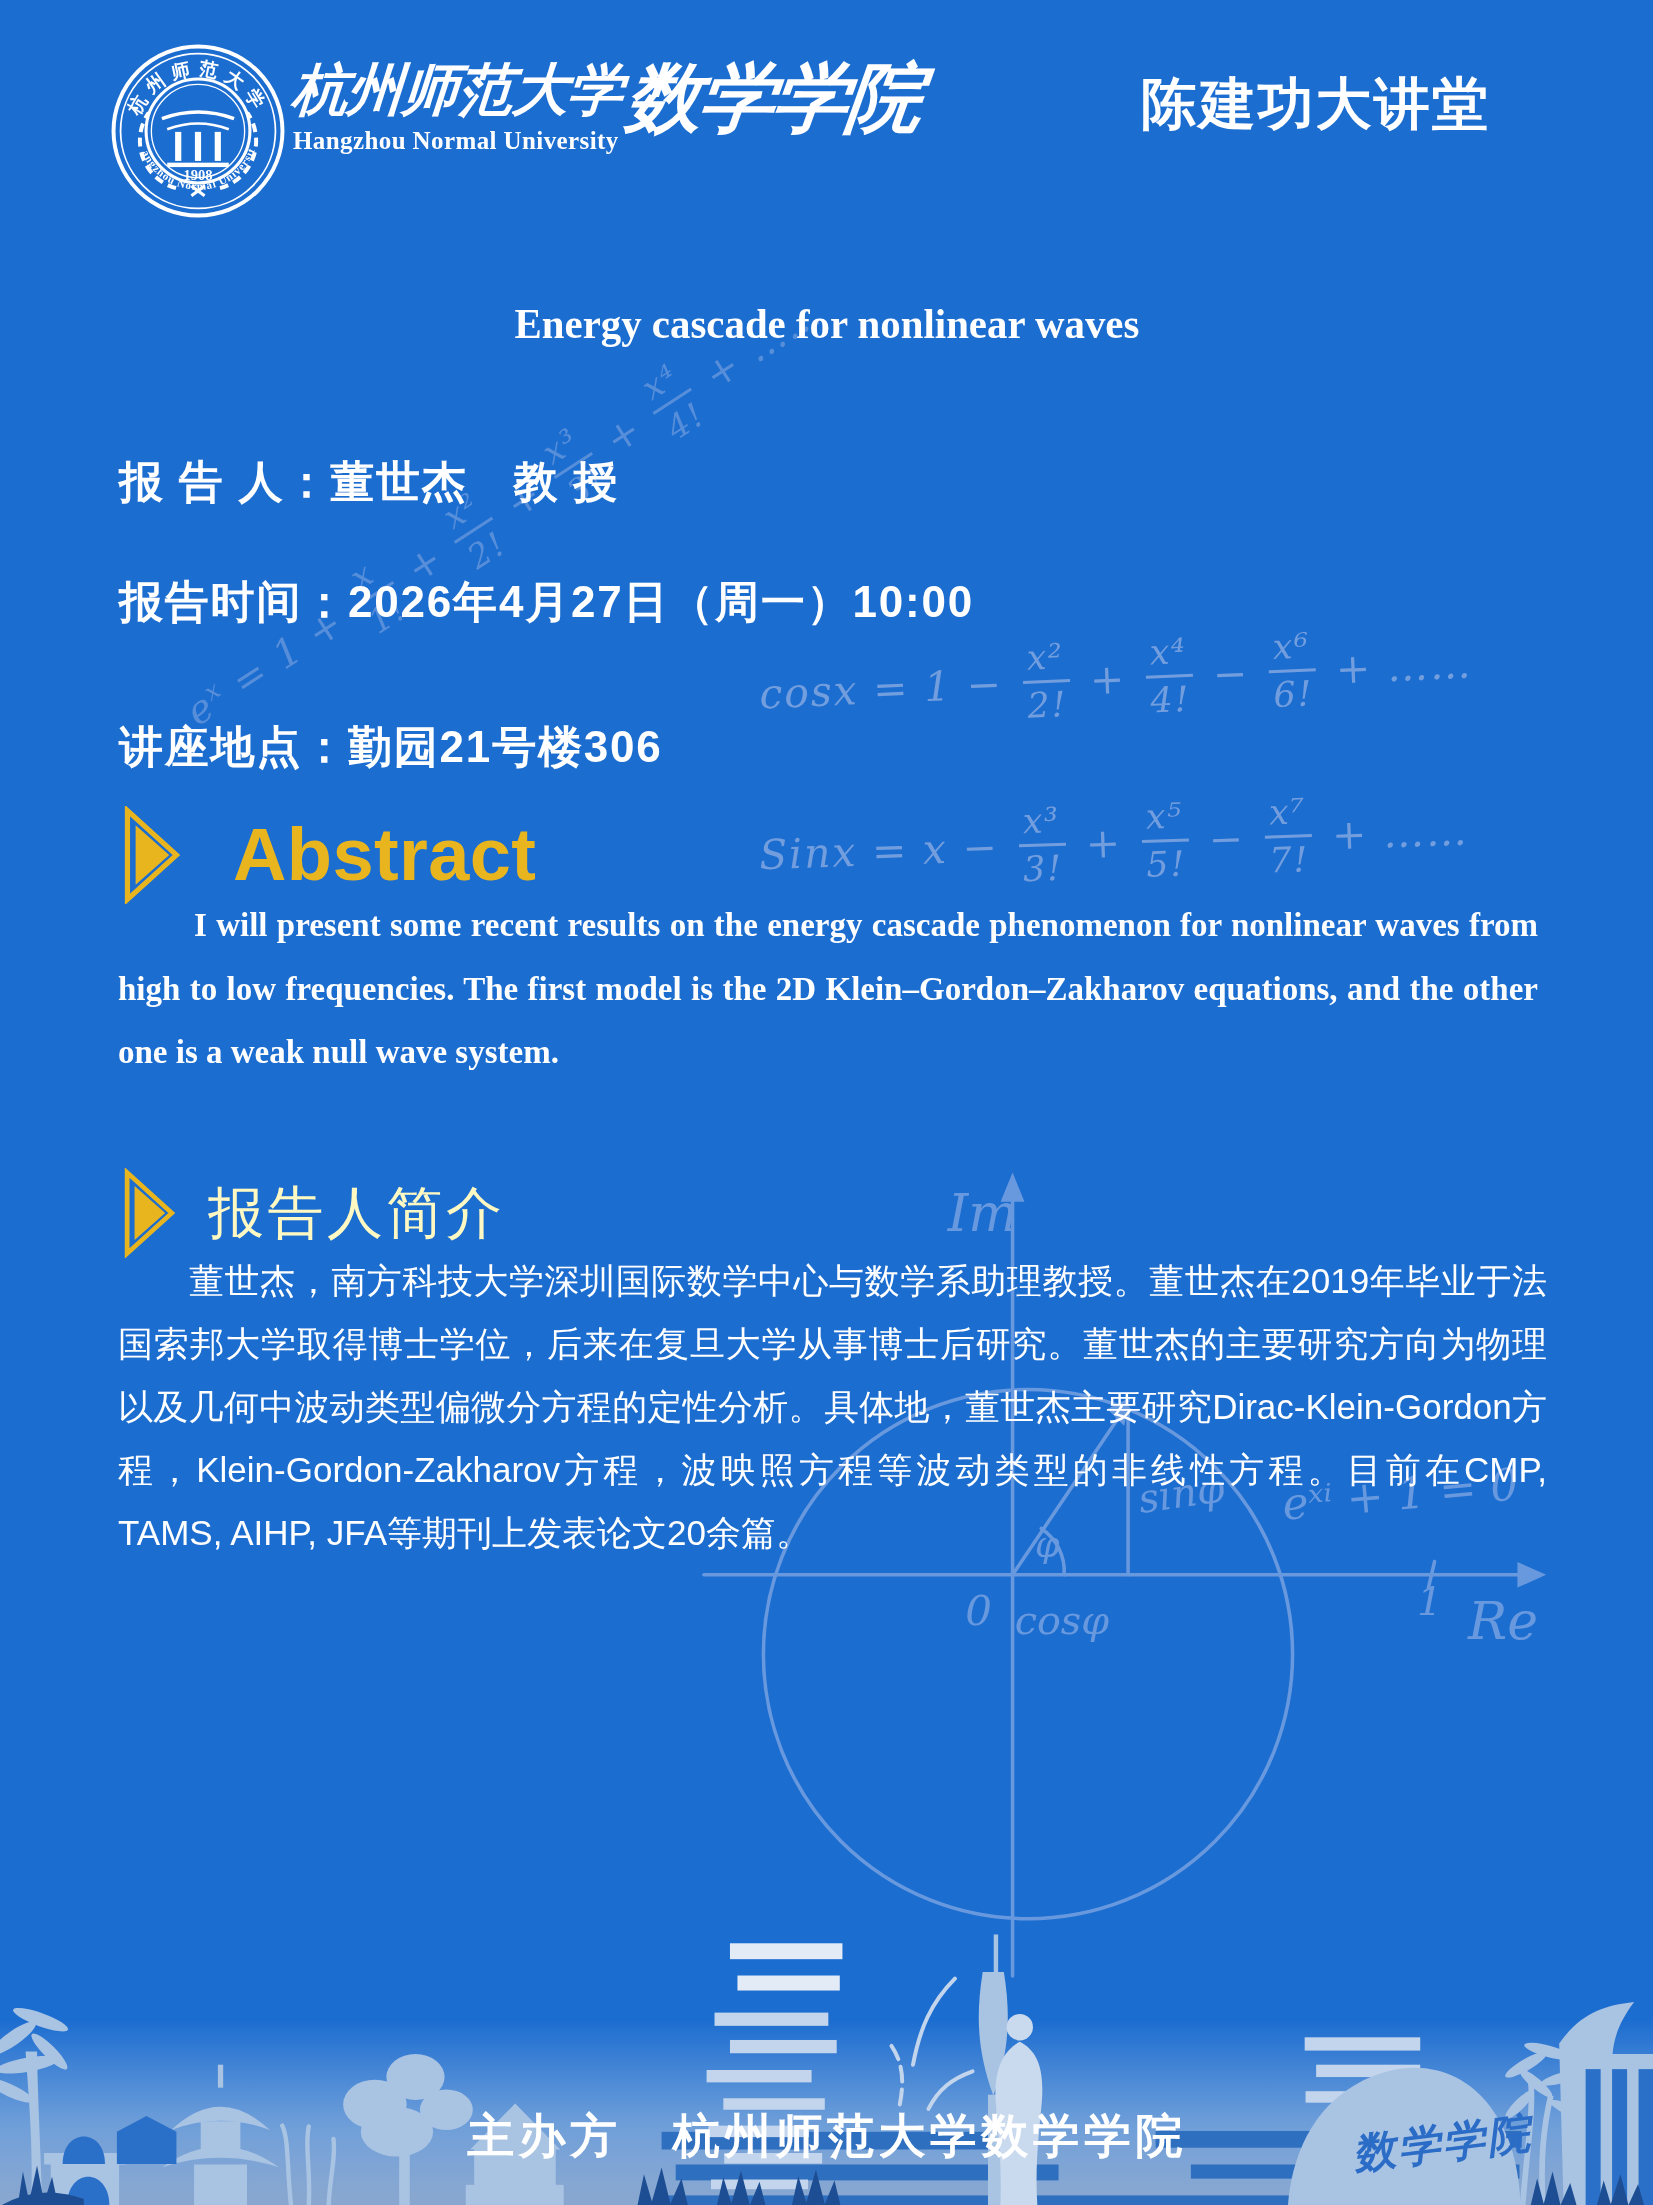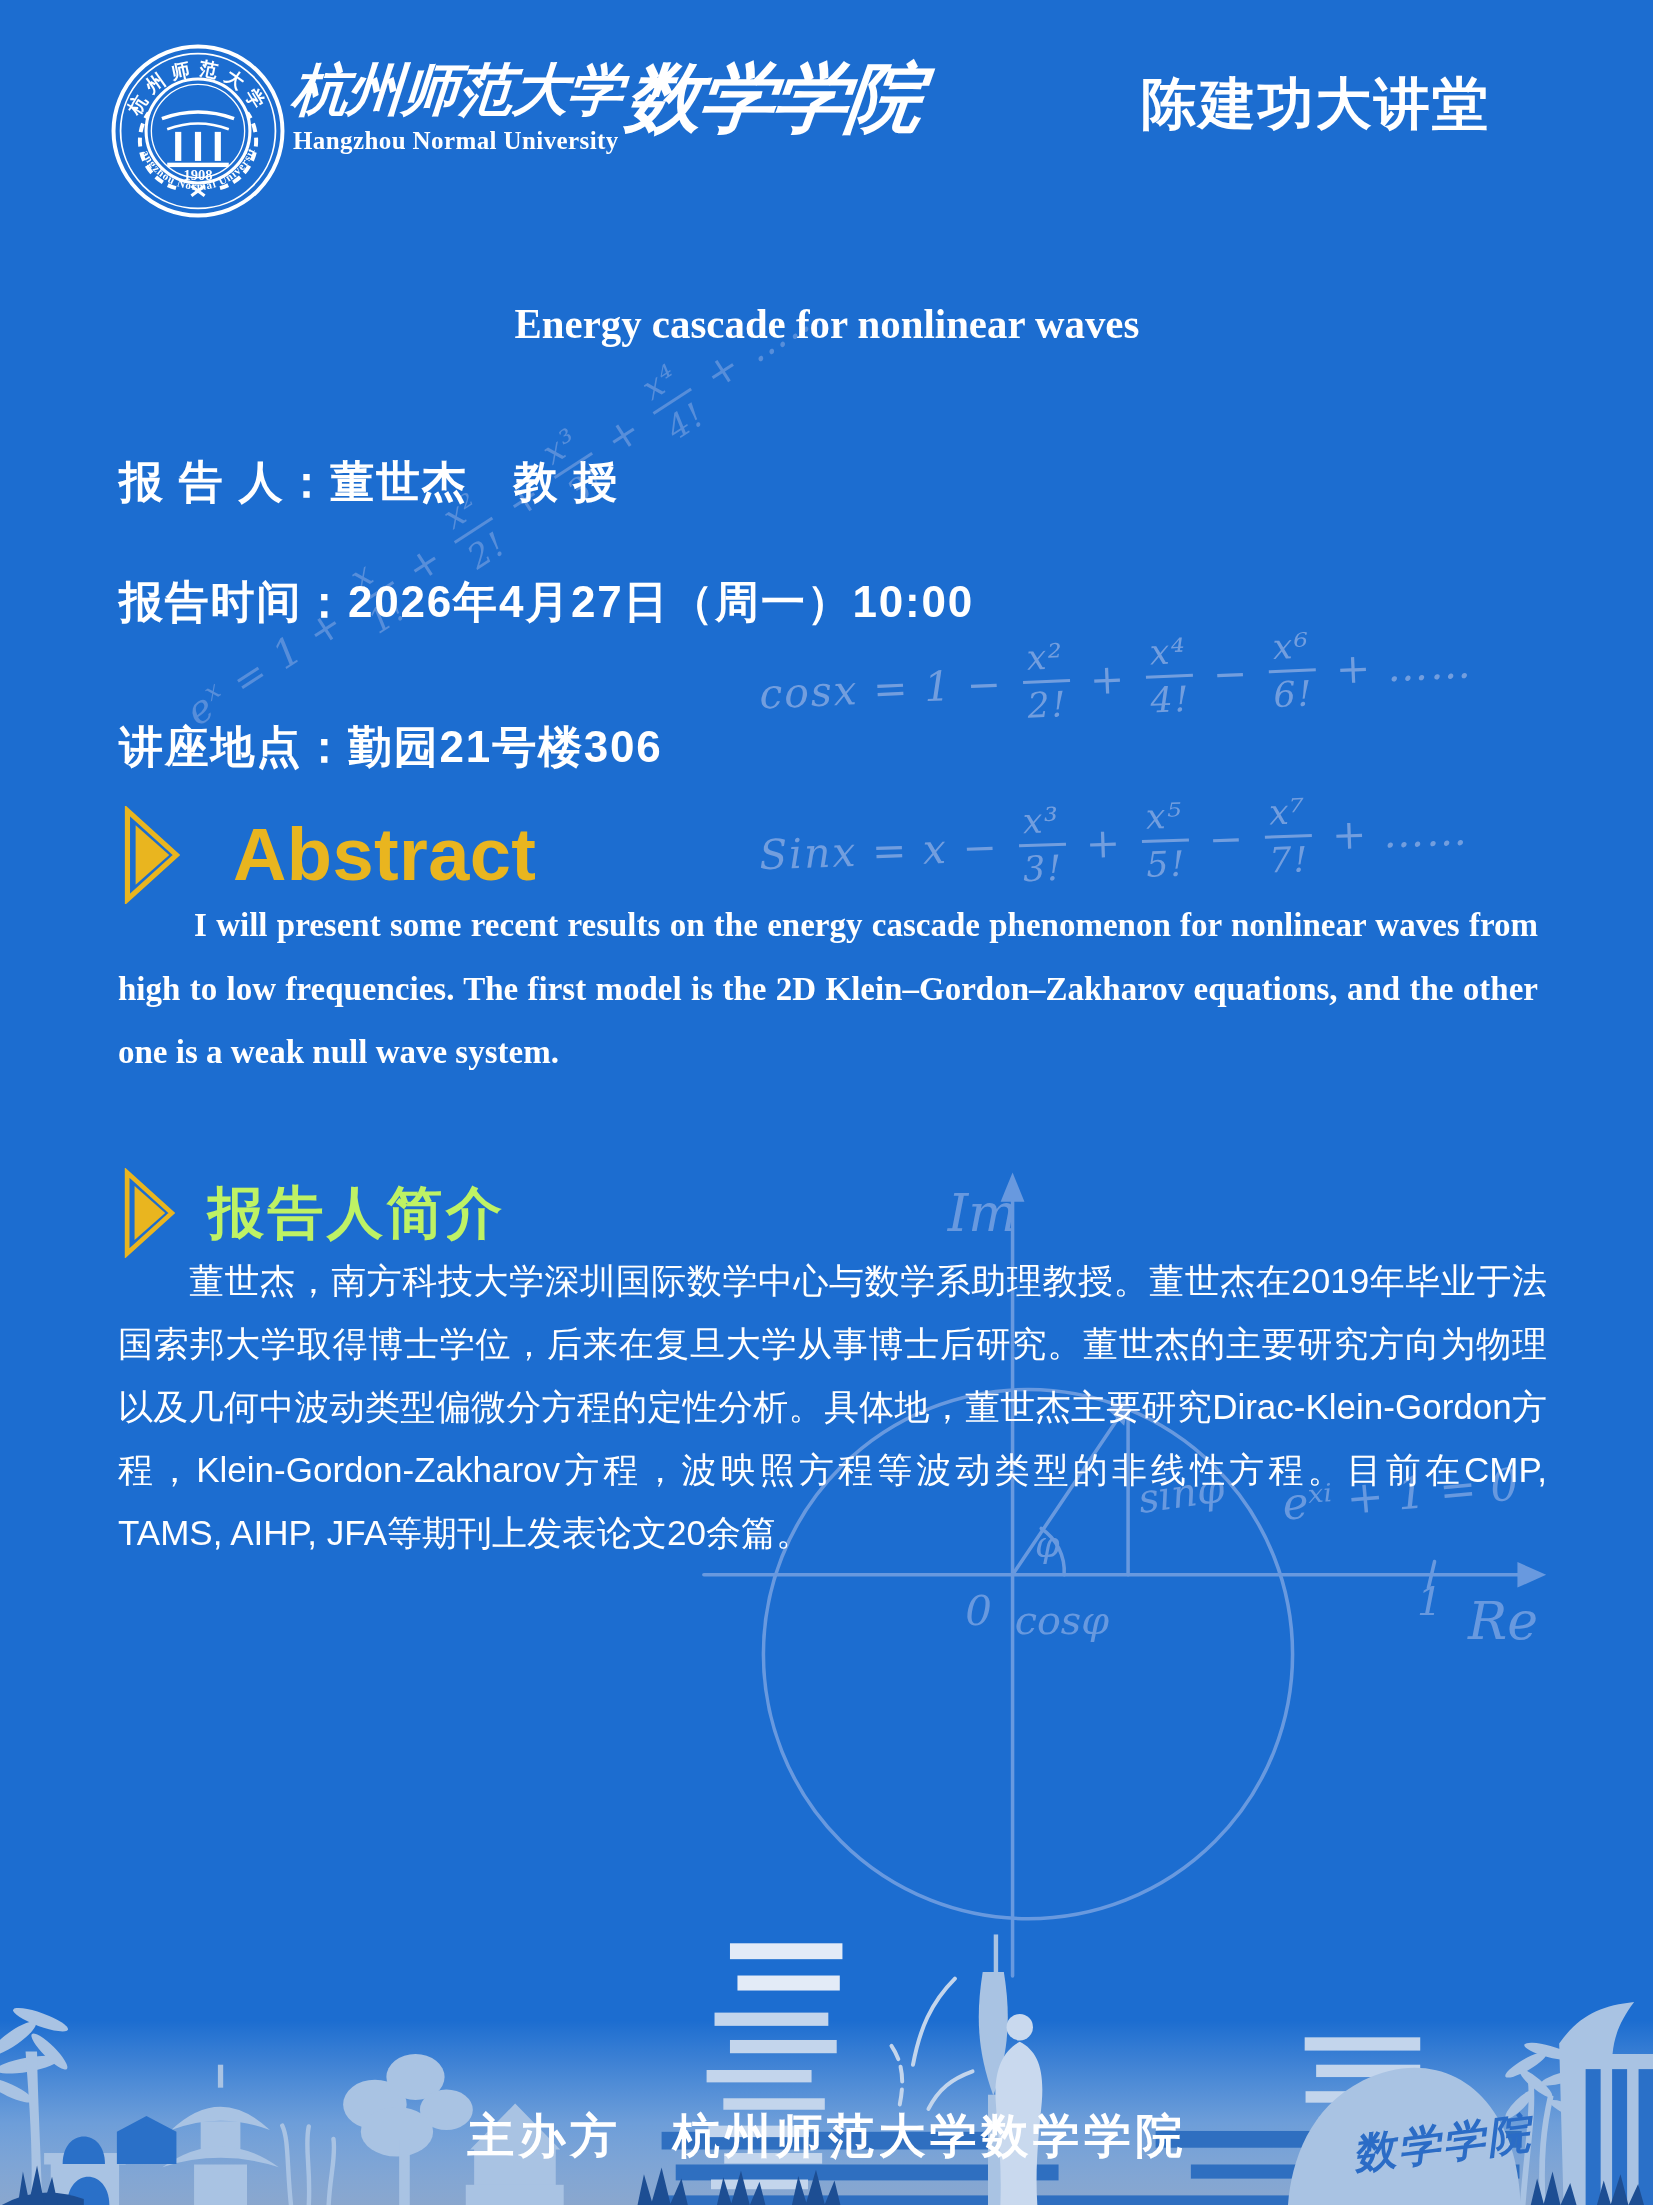--- a/index.html
+++ b/index.html
@@ -62,21 +62,21 @@
   .row{position:absolute;left:119px;z-index:3;font-size:44px;font-weight:bold;letter-spacing:1.8px;white-space:pre;}
   #row-speaker{top:453px;}
   #row-time{top:573px;}
   #row-venue{top:682px;margin-top:36px;}
 
   
   .sec{position:absolute;display:flex;align-items:center;z-index:3;}
   #sec-abstract{left:124px;top:806px;gap:53px;}
   #sec-bio{left:124px;top:1168px;gap:33px;}
   .sec-title-en{color:#e9b51f;font-size:74px;font-weight:bold;letter-spacing:0.4px;line-height:1;}
-  .sec-title-cn{color:#bef264;font-size:56px;font-weight:bold;letter-spacing:3.5px;line-height:1;}
+  .sec-title-cn{color:#fef9c3;font-size:56px;font-weight:normal;letter-spacing:3.5px;line-height:1;}
   .abs-body{
     position:absolute;left:118px;top:894px;width:1420px;z-index:3;
     font-family:"Liberation Serif",serif;font-weight:bold;font-size:33px;
     line-height:1.93;text-align:justify;text-indent:76px;
   }
   .bio-body{
     position:absolute;left:118px;top:1249px;width:1429px;z-index:3;
     font-size:35px;line-height:1.8;text-align:justify;text-indent:71px;
   }
 

